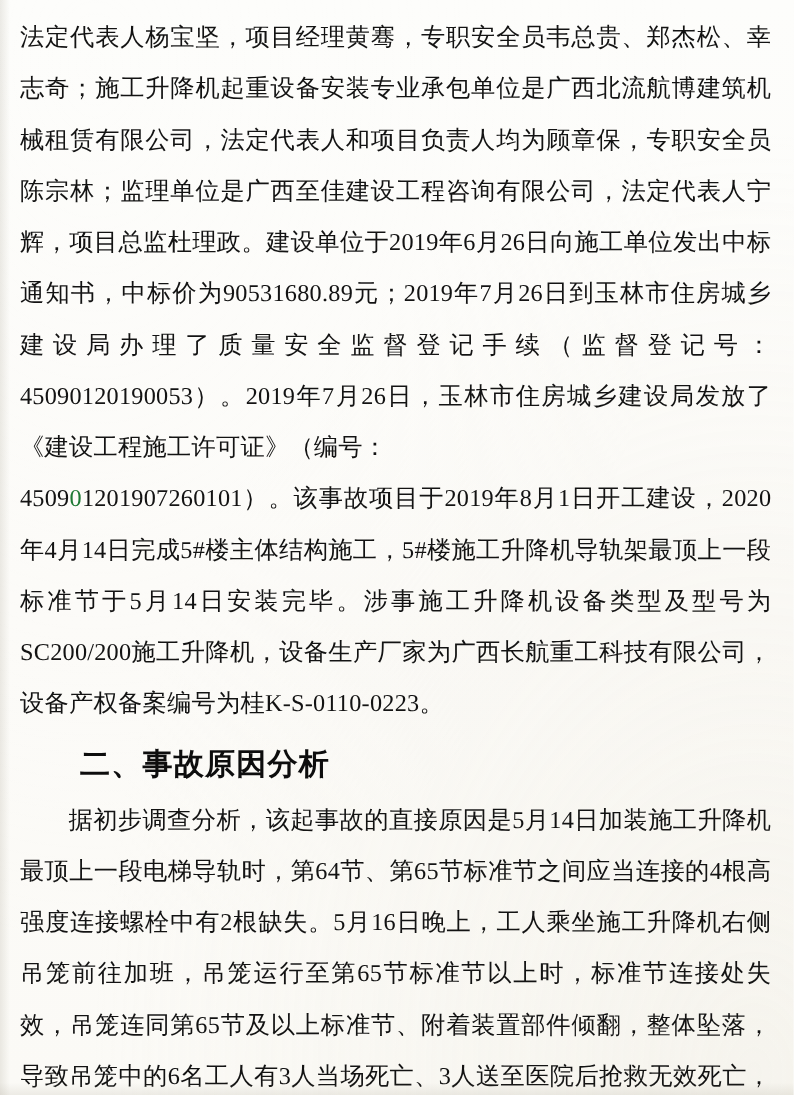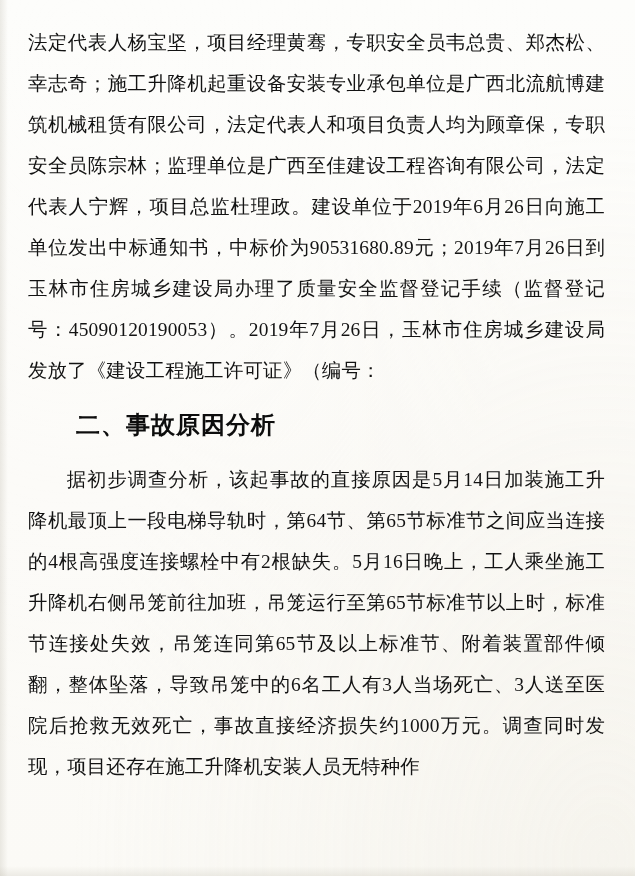--- a/index.html
+++ b/index.html
@@ -24,21 +24,21 @@
   }
   .doc-body {
     font-size: 19.4px;
     line-height: 41px;
     text-align: justify;
     text-justify: inter-ideograph;
     letter-spacing: 0.2px;
     color: #131313;
   }
   p {
-    margin: 12px;
+    margin: 0;
   }
   .para-indent {
     text-indent: 2em;
   }
   .section-heading {
     font-weight: bold;
     font-size: 24px;
     line-height: 44px;
     text-indent: 2em;
     letter-spacing: 1px;
@@ -81,20 +81,21 @@
 </head>
 <body>
 
 <div class="page">
   <div class="edge-shadow"></div>
 
   <div class="doc-body">
 
     <p class="para-continued">法定代表人杨宝坚，项目经理黄骞，专职安全员韦总贵、郑杰松、幸志奇；施工升降机起重设备安装专业承包单位是广西北流航博建筑机械租赁有限公司，法定代表人和项目负责人均为顾章保，专职安全员陈宗林；监理单位是广西至佳建设工程咨询有限公司，法定代表人宁辉，项目总监杜理政。建设单位于2019年6月26日向施工单位发出中标通知书，中标价为90531680.89元；2019年7月26日到玉林市住房城乡建设局办理了质量安全监督登记手续（监督登记号：45090120190053）。2019年7月26日，玉林市住房城乡建设局发放了《建设工程施工许可证》（编号：</p>
 
+    <p class="para-license"><span>4509</span><span class="hl-green">0</span><span>1201907260101）。该事故项目于2019年8月1日开工建设，2020年4月14日完成5#楼主体结构施工，5#楼施工升降机导轨架最顶上一段标准节于5月14日安装完毕。涉事施工升降机设备类型及型号为SC200/200施工升降机，设备生产厂家为广西长航重工科技有限公司，设备产权备案编号为桂K-S-0110-0223。</span></p>
 
     <p class="section-heading">二、事故原因分析</p>
 
     <p class="para-indent">据初步调查分析，该起事故的直接原因是5月14日加装施工升降机最顶上一段电梯导轨时，第64节、第65节标准节之间应当连接的4根高强度连接螺栓中有2根缺失。5月16日晚上，工人乘坐施工升降机右侧吊笼前往加班，吊笼运行至第65节标准节以上时，标准节连接处失效，吊笼连同第65节及以上标准节、附着装置部件倾翻，整体坠落，导致吊笼中的6名工人有3人当场死亡、3人送至医院后抢救无效死亡，事故直接经济损失约1000万元。调查同时发现，项目还存在施工升降机安装人员无特种作</p>
 
   </div>
 
   <div class="scan-tint"></div>
   <div class="edge-shadow-bottom"></div>
 </div>

